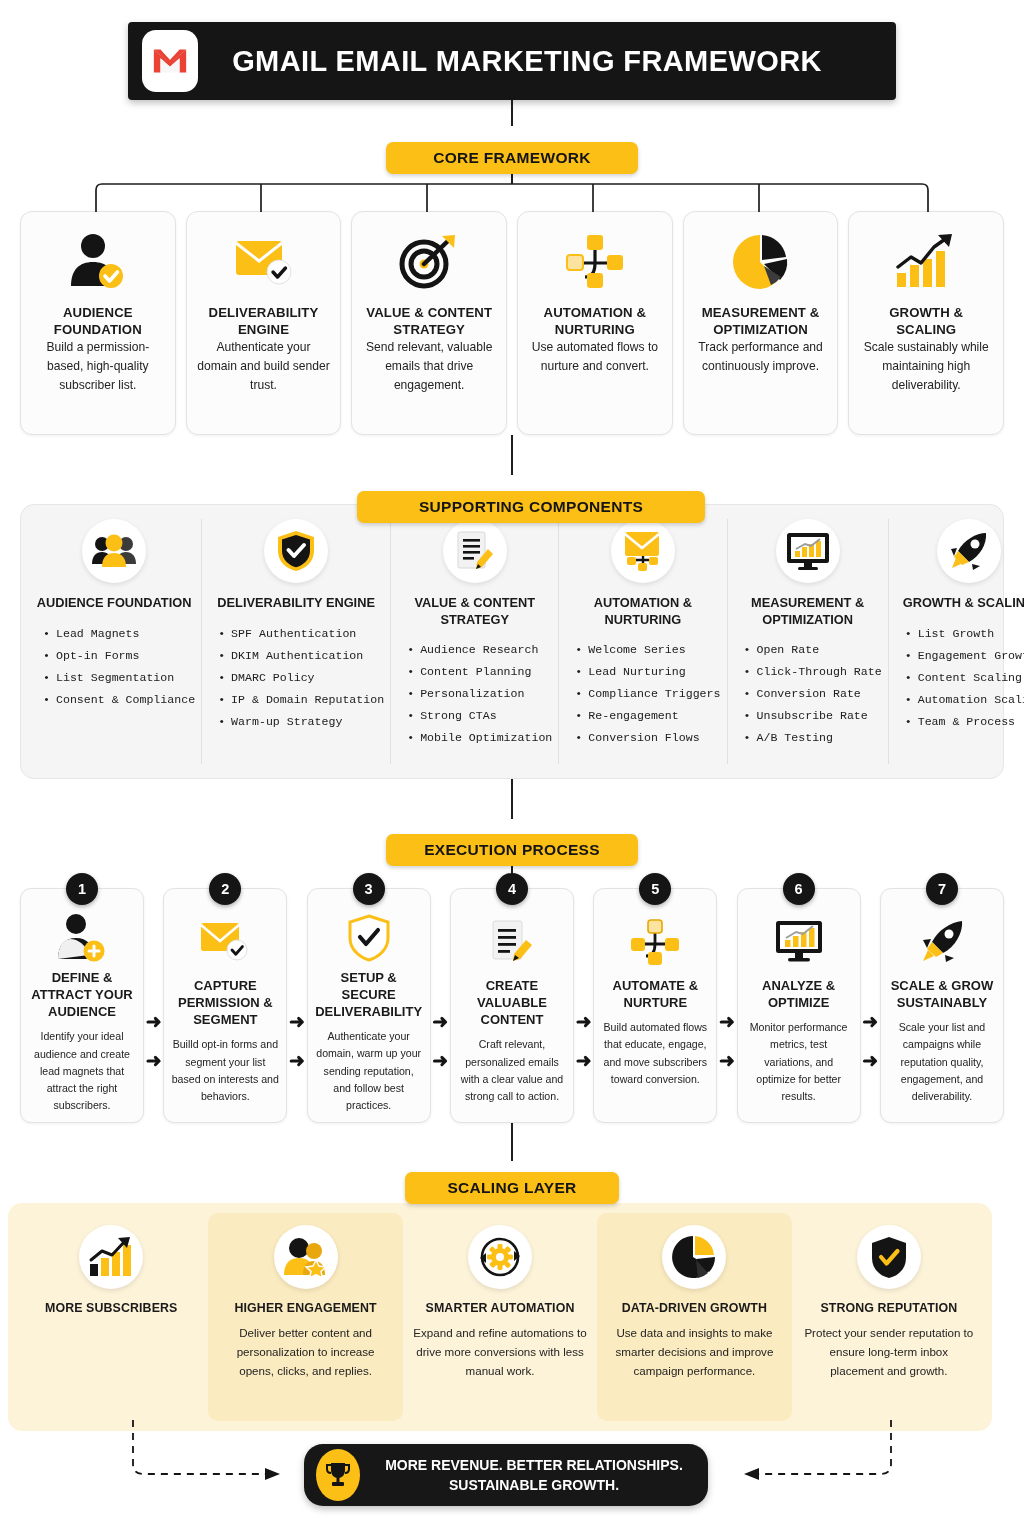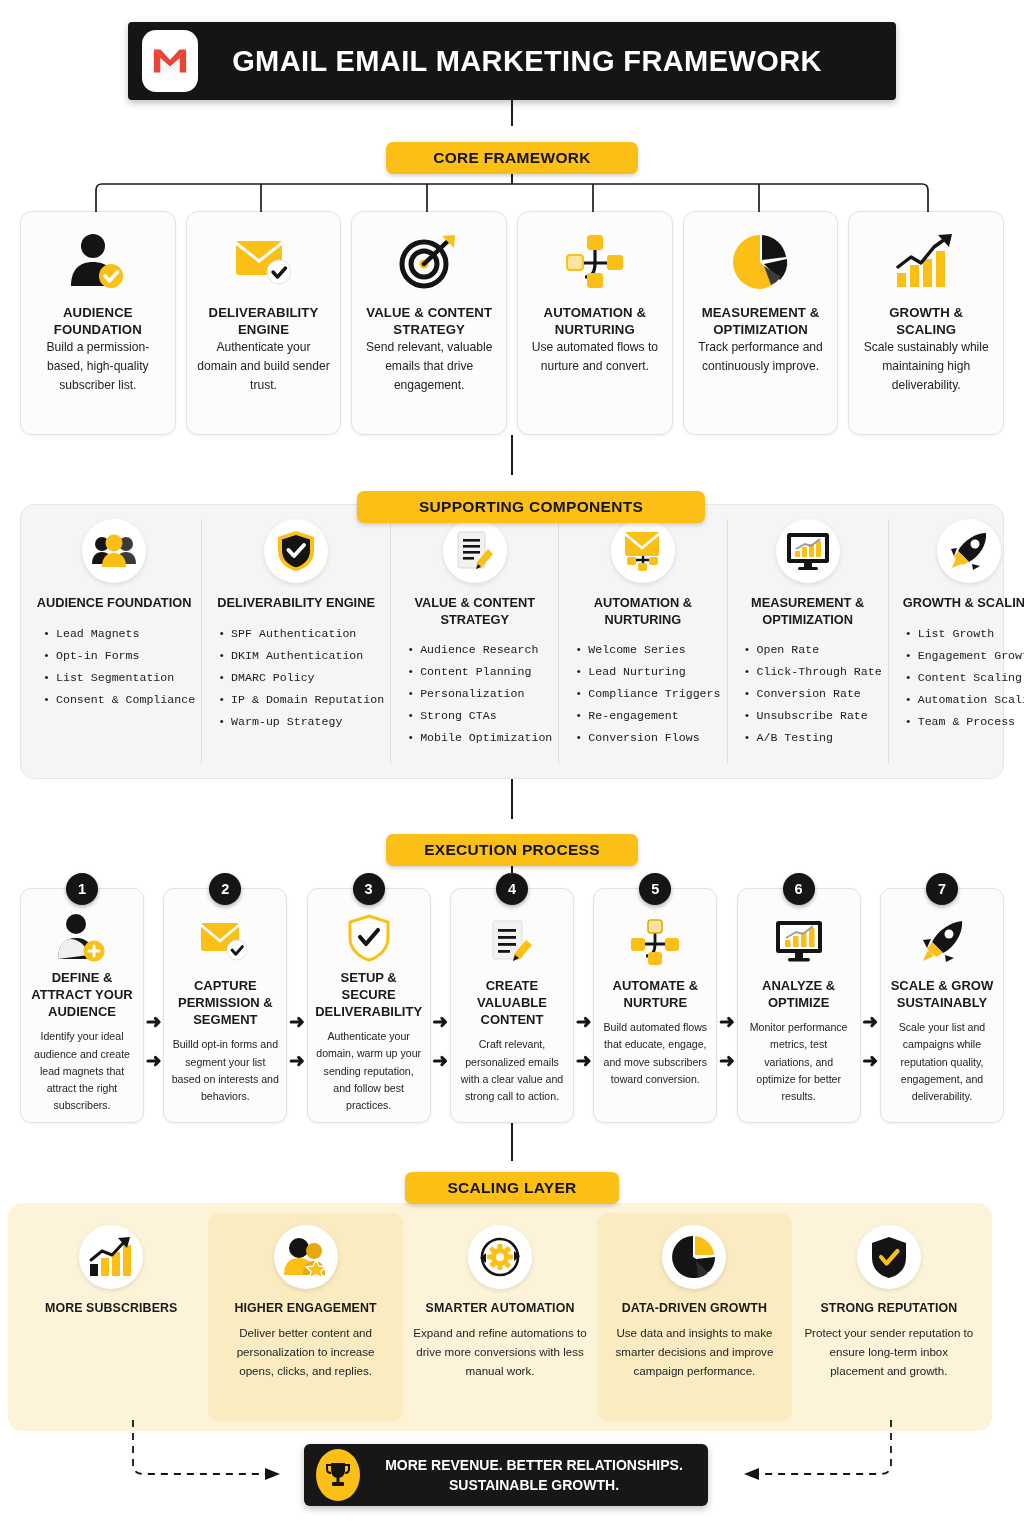--- a/index.html
+++ b/index.html
@@ -107,21 +107,21 @@
                 align-items:center; padding:12px 10px; }
   .scale-card.alt { background:#fbebc0; }
   .scale-title { font-size:12.4px; font-weight:800; text-align:center; margin-top:12px;
                  letter-spacing:.1px; }
   .scale-desc { font-size:11.6px; text-align:center; line-height:1.62; margin-top:9px;
                 color:#232323; }
 
   
   .footer {
     position:absolute; left:304px; top:1444px; width:404px; height:62px;
-    background:#171717; border-radius:6px; display:flex; align-items:center;
+    background:#171717; border-radius:19px; display:flex; align-items:center;
     padding-left:12px; box-shadow:0 3px 7px rgba(0,0,0,.25);
   }
   .trophy-badge { width:44px; height:52px; border-radius:50%; background:#FBBF16;
                   display:flex; align-items:center; justify-content:center; flex:0 0 auto; }
   .footer-text { flex:1; text-align:center; color:#fff; font-size:14px; font-weight:800;
                  line-height:1.45; padding: 0 10px; }
 </style>
 </head>
 <body>
 

